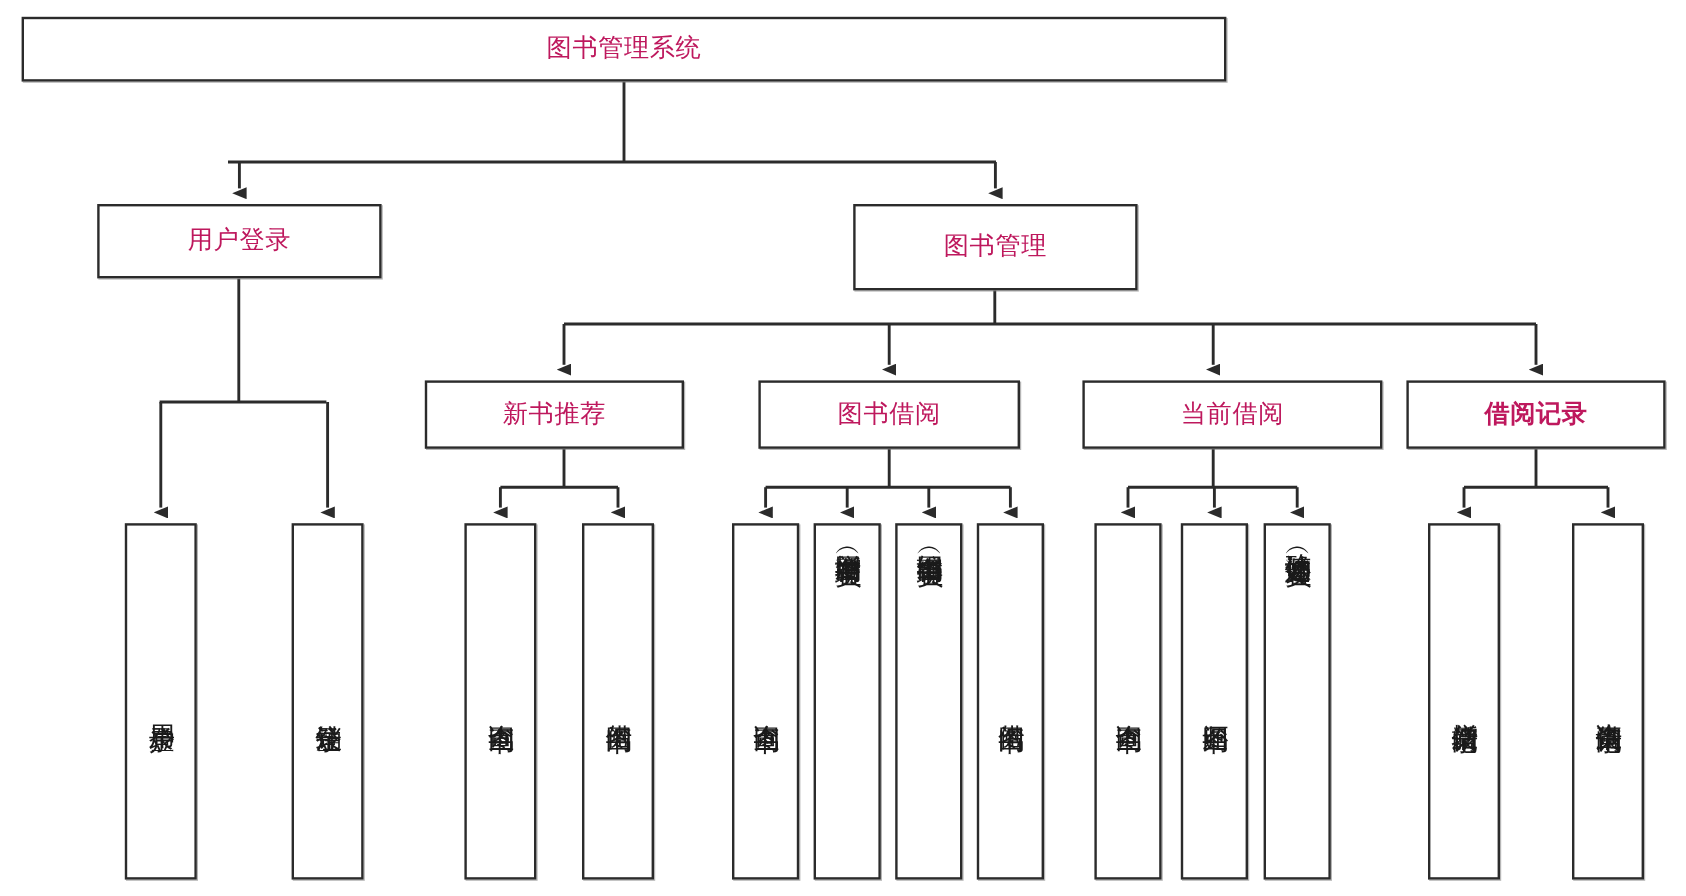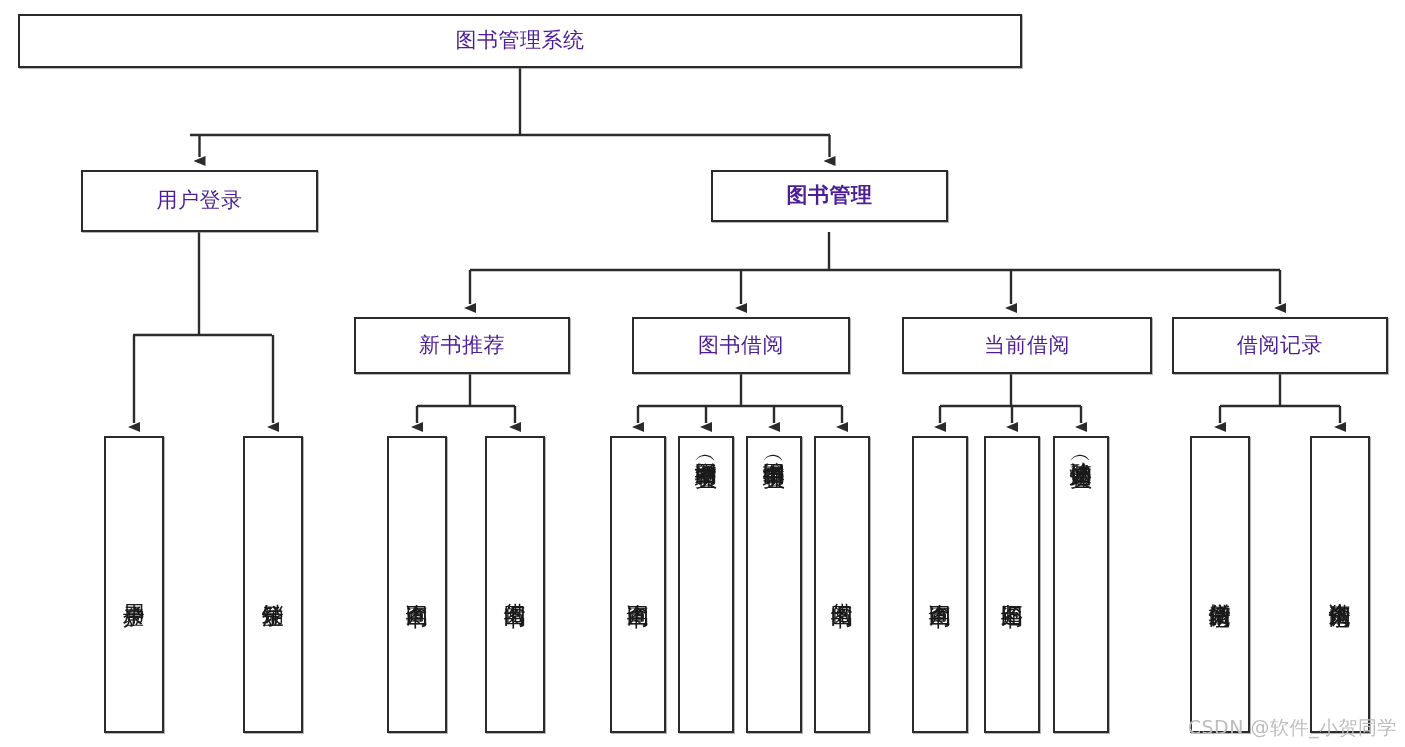--- a/index.html
+++ b/index.html
@@ -28,21 +28,21 @@
     background: #ffffff;
     border: 2px solid #2b2b2b;
     display: flex;
     align-items: center;
     justify-content: center;
     box-shadow: 1px 1px 0 rgba(120,120,120,0.55);
   }
   .node-label-h {
     font-size: 21px;
     line-height: 1.1;
-    color: #4c1d95;
+    color: #be185d;
     letter-spacing: 0.5px;
     white-space: nowrap;
     text-align: center;
   }
   .node-box.vertical {
     align-items: flex-start;
     justify-content: center;
     padding-top: 6px;
   }
   .node-label-v {
@@ -131,33 +131,33 @@
         <path d="M1340,406 L1340,423" class="conn" marker-end="url(#arrow)"></path>
       </g>
   </svg>
   <div id="nodes-layer">
       <div class="node-box" style="left: 18px; top: 14px; width: 1004px; height: 54px;">
         <div class="node-label-h">图书管理系统</div>
       </div>
       <div class="node-box" style="left: 81px; top: 170px; width: 237px; height: 62px;">
         <div class="node-label-h">用户登录</div>
       </div>
-      <div class="node-box" style="left: 711px; top: 170px; width: 237px; height: 52px; font-weight: bold;">
+      <div class="node-box" style="left: 711px; top: 170px; width: 237px; height: 72px;">
         <div class="node-label-h">图书管理</div>
       </div>
       <div class="node-box" style="left: 354px; top: 317px; width: 216px; height: 57px;">
         <div class="node-label-h">新书推荐</div>
       </div>
       <div class="node-box" style="left: 632px; top: 317px; width: 218px; height: 57px;">
         <div class="node-label-h">图书借阅</div>
       </div>
       <div class="node-box" style="left: 902px; top: 317px; width: 250px; height: 57px;">
         <div class="node-label-h">当前借阅</div>
       </div>
-      <div class="node-box" style="left: 1172px; top: 317px; width: 216px; height: 57px;">
+      <div class="node-box" style="left: 1172px; top: 317px; width: 216px; height: 57px; font-weight: bold;">
         <div class="node-label-h">借阅记录</div>
       </div>
       <div class="node-box vertical center-v" style="left: 104px; top: 436px; width: 60px; height: 297px;">
         <div class="node-label-v">用户登录</div>
       </div>
       <div class="node-box vertical center-v" style="left: 243px; top: 436px; width: 60px; height: 297px;">
         <div class="node-label-v">注销登录</div>
       </div>
       <div class="node-box vertical center-v" style="left: 387px; top: 436px; width: 60px; height: 297px;">
         <div class="node-label-v">查询图书</div>
@@ -186,14 +186,13 @@
       <div class="node-box vertical" style="left: 1053px; top: 436px; width: 56px; height: 297px;">
         <div class="node-label-v">确认归还（管理员）</div>
       </div>
       <div class="node-box vertical center-v" style="left: 1190px; top: 436px; width: 60px; height: 297px;">
         <div class="node-label-v">新增借阅记录</div>
       </div>
       <div class="node-box vertical center-v" style="left: 1310px; top: 436px; width: 60px; height: 297px;">
         <div class="node-label-v">查询借阅记录</div>
       </div>
     </div>
-  <div id="watermark">CSDN @软件_小贺同学</div>
 </div>
 
 </body></html>

